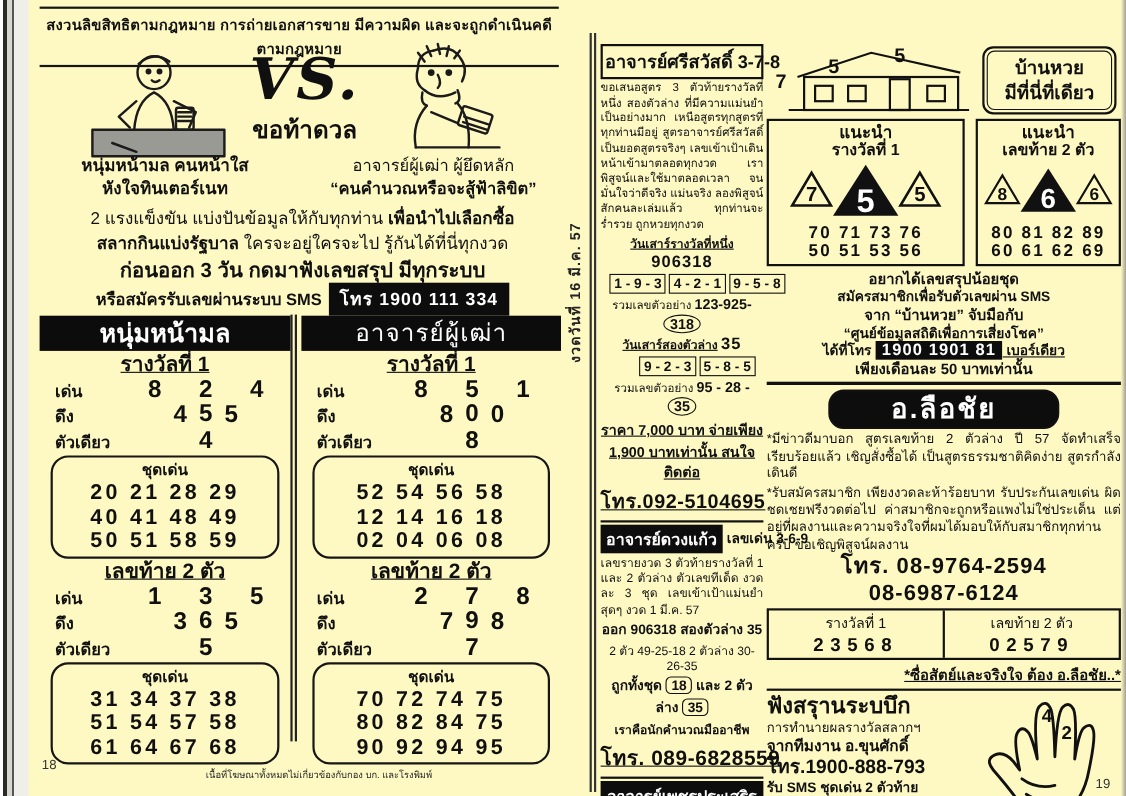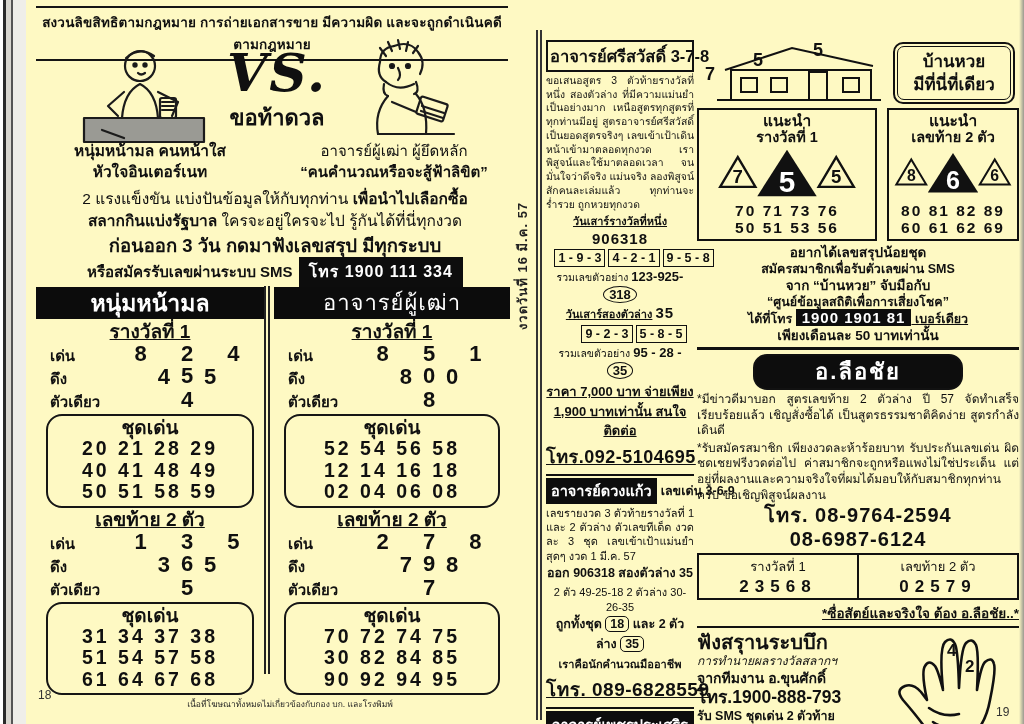--- a/index.html
+++ b/index.html
@@ -40,21 +40,21 @@
   .tip-col { width:228px; }
   .tip-header { background:#0c0c0c; color:#fff; text-align:center; font-weight:bold;
      font-size:23px; line-height:32px; height:32px; margin-bottom:2px; }
   .tip-header.outline { font-weight:normal; letter-spacing:1px; font-size:22px; }
   .sec-title { text-align:center; font-weight:bold; font-size:19px; line-height:22px;
      text-decoration:underline; margin-top:1px; }
   .tip-row { display:flex; align-items:baseline; height:23px; padding-left:14px; }
   .tip-row .lbl { width:74px; font-size:15px; font-weight:bold; }
   .tip-row .num { flex:1; text-align:center; font-size:22px; font-weight:bold; letter-spacing:14px; line-height:22px; }
   .set-box { border:2px solid #161616; border-radius:16px; margin:2px 10px 0; padding:1px 4px 3px; }
-  .set-title { text-align:center; font-weight:bold; font-size:19px; line-height:21px; }
+  .set-title { text-align:center; font-weight:bold; font-size:14px; line-height:21px; }
   .set-row { text-align:center; font-weight:bold; font-size:19.5px; line-height:21.5px; letter-spacing:3px; }
   .pg-num { font-size:12px; color:#333; }
   .disclaimer { left:160px; top:697px; width:260px; font-size:8.5px; text-align:center; color:#222; }
 
   .side-note { left:512px; top:30px; width:26px; height:300px; font-size:13px; font-weight:bold;
      writing-mode:vertical-rl; text-orientation:mixed; transform:rotate(180deg); color:#222; letter-spacing:1px; }
 
   
   .colC { left:546px; top:40px; width:148px; font-size:10.5px; }
   .colC-head { border:2px solid #111; padding:1px 2px; text-align:center;
@@ -90,35 +90,35 @@
   .rec-row { display:flex; gap:10px; margin-top:4px; }
   .rec-box { border:2px solid #111; padding:2px 0 3px; text-align:center; }
   .rec-title { font-weight:bold; font-size:15.5px; line-height:17px; }
   .rec-sub { font-weight:bold; font-size:14.5px; line-height:17px; }
   .rec-nums { font-weight:bold; font-size:15.5px; line-height:17px; letter-spacing:2px; }
   .sms { border-bottom:3px solid #111; margin-top:3px; padding-bottom:3px; text-align:center; }
   .sms .l1 { font-weight:bold; font-size:13.5px; line-height:17px; }
   .sms .l2 { font-weight:bold; font-size:12.5px; line-height:16px; }
   .sms-phone { background:#0d0d0d; color:#fff; font-weight:bold; font-size:15px; padding:0 6px; letter-spacing:1px; }
   .lc-head { margin:4px auto 2px; width:210px; background:#0d0d0d; color:#fff; border-radius:14px;
-      text-align:center; font-weight:bold; font-size:22px; line-height:32px; letter-spacing:2px;
+      text-align:center; font-weight:bold; font-size:25px; line-height:32px; letter-spacing:2px;
       border:2px solid #111; }
   .lc-p { font-size:12px; line-height:1.3; text-align:justify; margin-top:2px; }
   .lc-phone { text-align:center; font-weight:bold; font-size:20px; letter-spacing:1px; line-height:24px; }
   .lc-table { display:flex; border:2px solid #111; margin-top:2px; }
   .lc-cell { flex:1; text-align:center; padding:1px 0; }
   .lc-cell + .lc-cell { border-left:2px solid #111; }
   .lc-cell .h { font-size:13px; }
   .lc-cell .v { font-weight:bold; font-size:17px; letter-spacing:6px; }
   .lc-slogan { text-align:right; font-weight:bold; font-size:13.5px; text-decoration:underline;
       margin-top:2px; border-bottom:2px solid #111; padding-bottom:2px; }
   .ks-row { display:flex; margin-top:2px; }
   .ks-txt { width:192px; }
   .ks1 { font-weight:bold; font-size:20px; line-height:24px; }
-  .ks2 { font-style:italic; font-size:12px; line-height:15px; }
+  .ks2 { font-size:12px; line-height:15px; }
   .ks3 { font-weight:bold; font-size:14px; line-height:18px; }
   .ks-phone { font-weight:bold; font-size:17.5px; line-height:21px; }
   .ks4 { font-weight:bold; font-size:12.5px; line-height:17px; }
 </style>
 </head>
 <body>
 
 <div id="page">
   <div class="abs binding"></div>
   <div class="abs scan-edge-r"></div>
@@ -158,21 +158,21 @@
       <path d="M52 58 q-14 16 -10 38 M80 56 q12 14 10 40"></path>
       <path d="M42 96 h76"></path>
       <rect x="82" y="62" width="28" height="18" rx="2" transform="rotate(18 96 71)"></rect>
       <path d="M86 68 l22 7 M85 73 l22 7"></path>
       <path d="M56 64 l24 10"></path>
     </g>
   </svg>
 
   <div class="abs intro-left">
     <div>หนุ่มหน้ามล คนหน้าใส</div>
-    <div>หัวใจอินเตอร์เนท</div>
+    <div>หังใจทินเตอร์เนท</div>
   </div>
   <div class="abs intro-right">
     <div>อาจารย์ผู้เฒ่า ผู้ยึดหลัก</div>
     <div class="b">“คนคำนวณหรือจะสู้ฟ้าลิขิต”</div>
   </div>
 
   <div class="abs pitch1"><span>2 แรงแข็งขัน แบ่งปันข้อมูลให้กับทุกท่าน </span><span class="b">เพื่อนำไปเลือกซื้อ</span></div>
   <div class="abs pitch2"><span class="b">สลากกินแบ่งรัฐบาล</span><span> ใครจะอยู่ใครจะไป รู้กันได้ที่นี่ทุกงวด</span></div>
   <div class="abs pitch3">ก่อนออก 3 วัน กดมาฟังเลขสรุป มีทุกระบบ</div>
   <div class="abs pitch4">
@@ -255,21 +255,21 @@
         <span class="lbl">ดึง</span>
         <span class="num">7 8</span>
       </div>
     <div class="tip-row">
         <span class="lbl">ตัวเดียว</span>
         <span class="num">7</span>
       </div>
     <div class="set-box">
       <div class="set-title">ชุดเด่น</div>
       <div class="set-row">70 72 74 75</div>
-      <div class="set-row">30 82 84 85</div>
+      <div class="set-row">80 82 84 75</div>
       <div class="set-row">90 92 94 95</div>
     </div>
   </div>
 
   <div class="abs pg-num" style="left:38px;top:688px">18</div>
   <div class="abs disclaimer">เนื้อที่โฆษณาทั้งหมดไม่เกี่ยวข้องกับกอง บก. และโรงพิมพ์</div>
 
   <div class="abs colC">
     <div class="colC-head">อาจารย์ศรีสวัสดิ์ 3-7-8</div>
     <p class="body">ขอเสนอสูตร 3 ตัวท้ายรางวัลที่หนึ่ง สองตัวล่าง ที่มีความแม่นยำเป็นอย่างมาก เหนือสูตรทุกสูตรที่ทุกท่านมีอยู่ สูตรอาจารย์ศรีสวัสดิ์เป็นยอดสูตรจริงๆ เลขเข้าเป้าเดินหน้าเข้ามาตลอดทุกงวด เราพิสูจน์และใช้มาตลอดเวลา จนมั่นใจว่าดีจริง แม่นจริง ลองพิสูจน์สักคนละเล่มแล้ว ทุกท่านจะร่ำรวย ถูกหวยทุกงวด</p>

